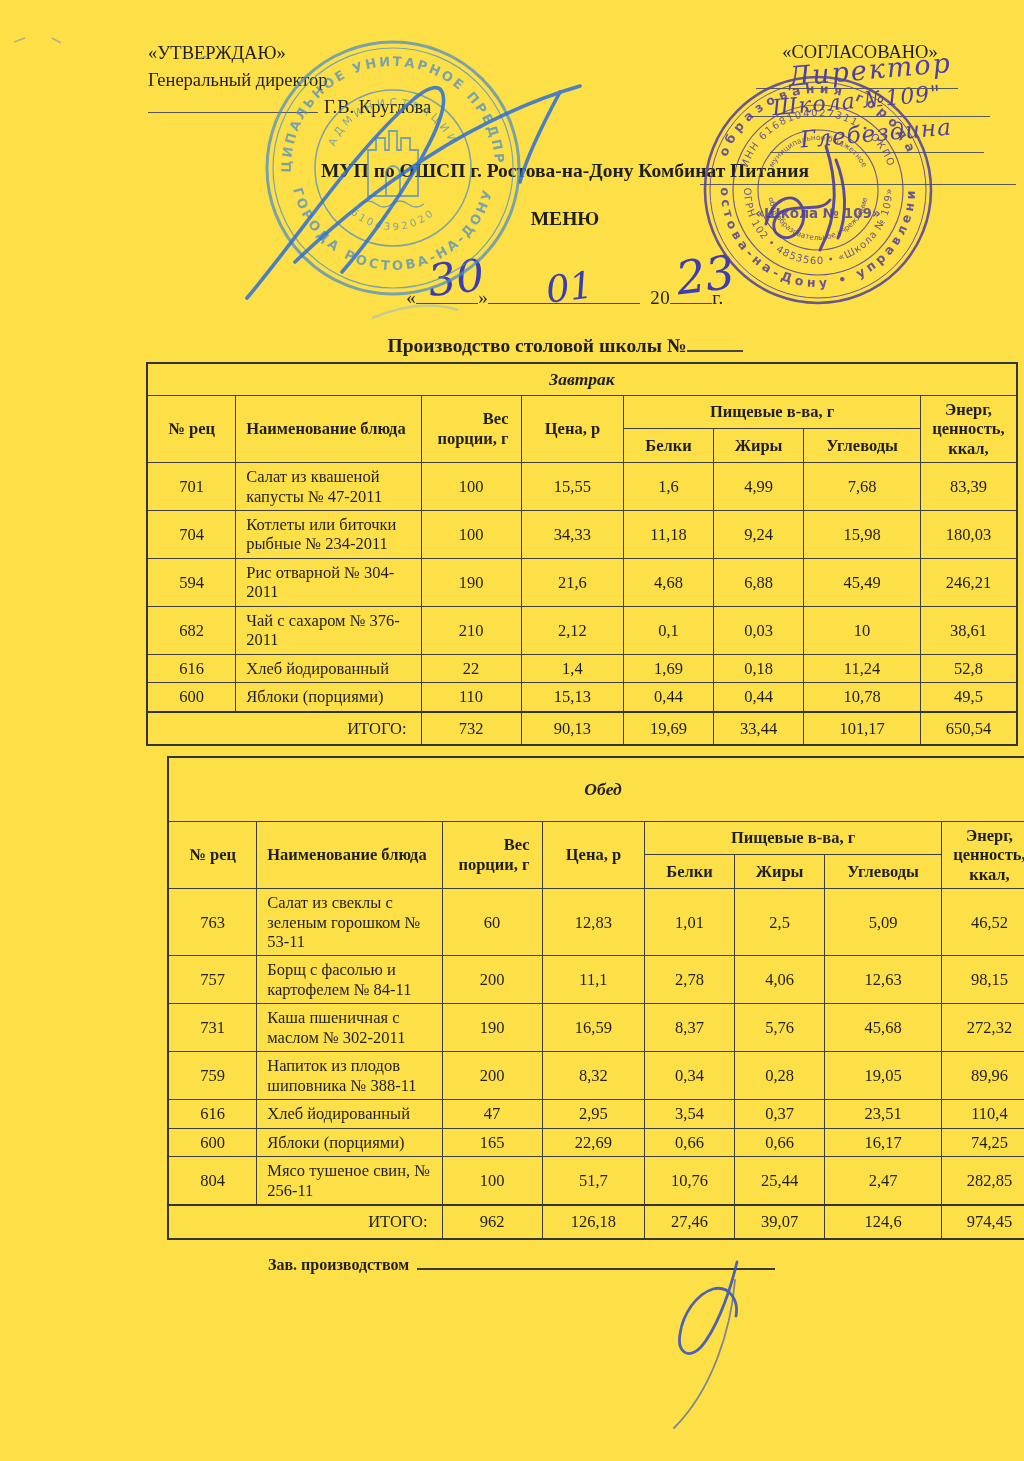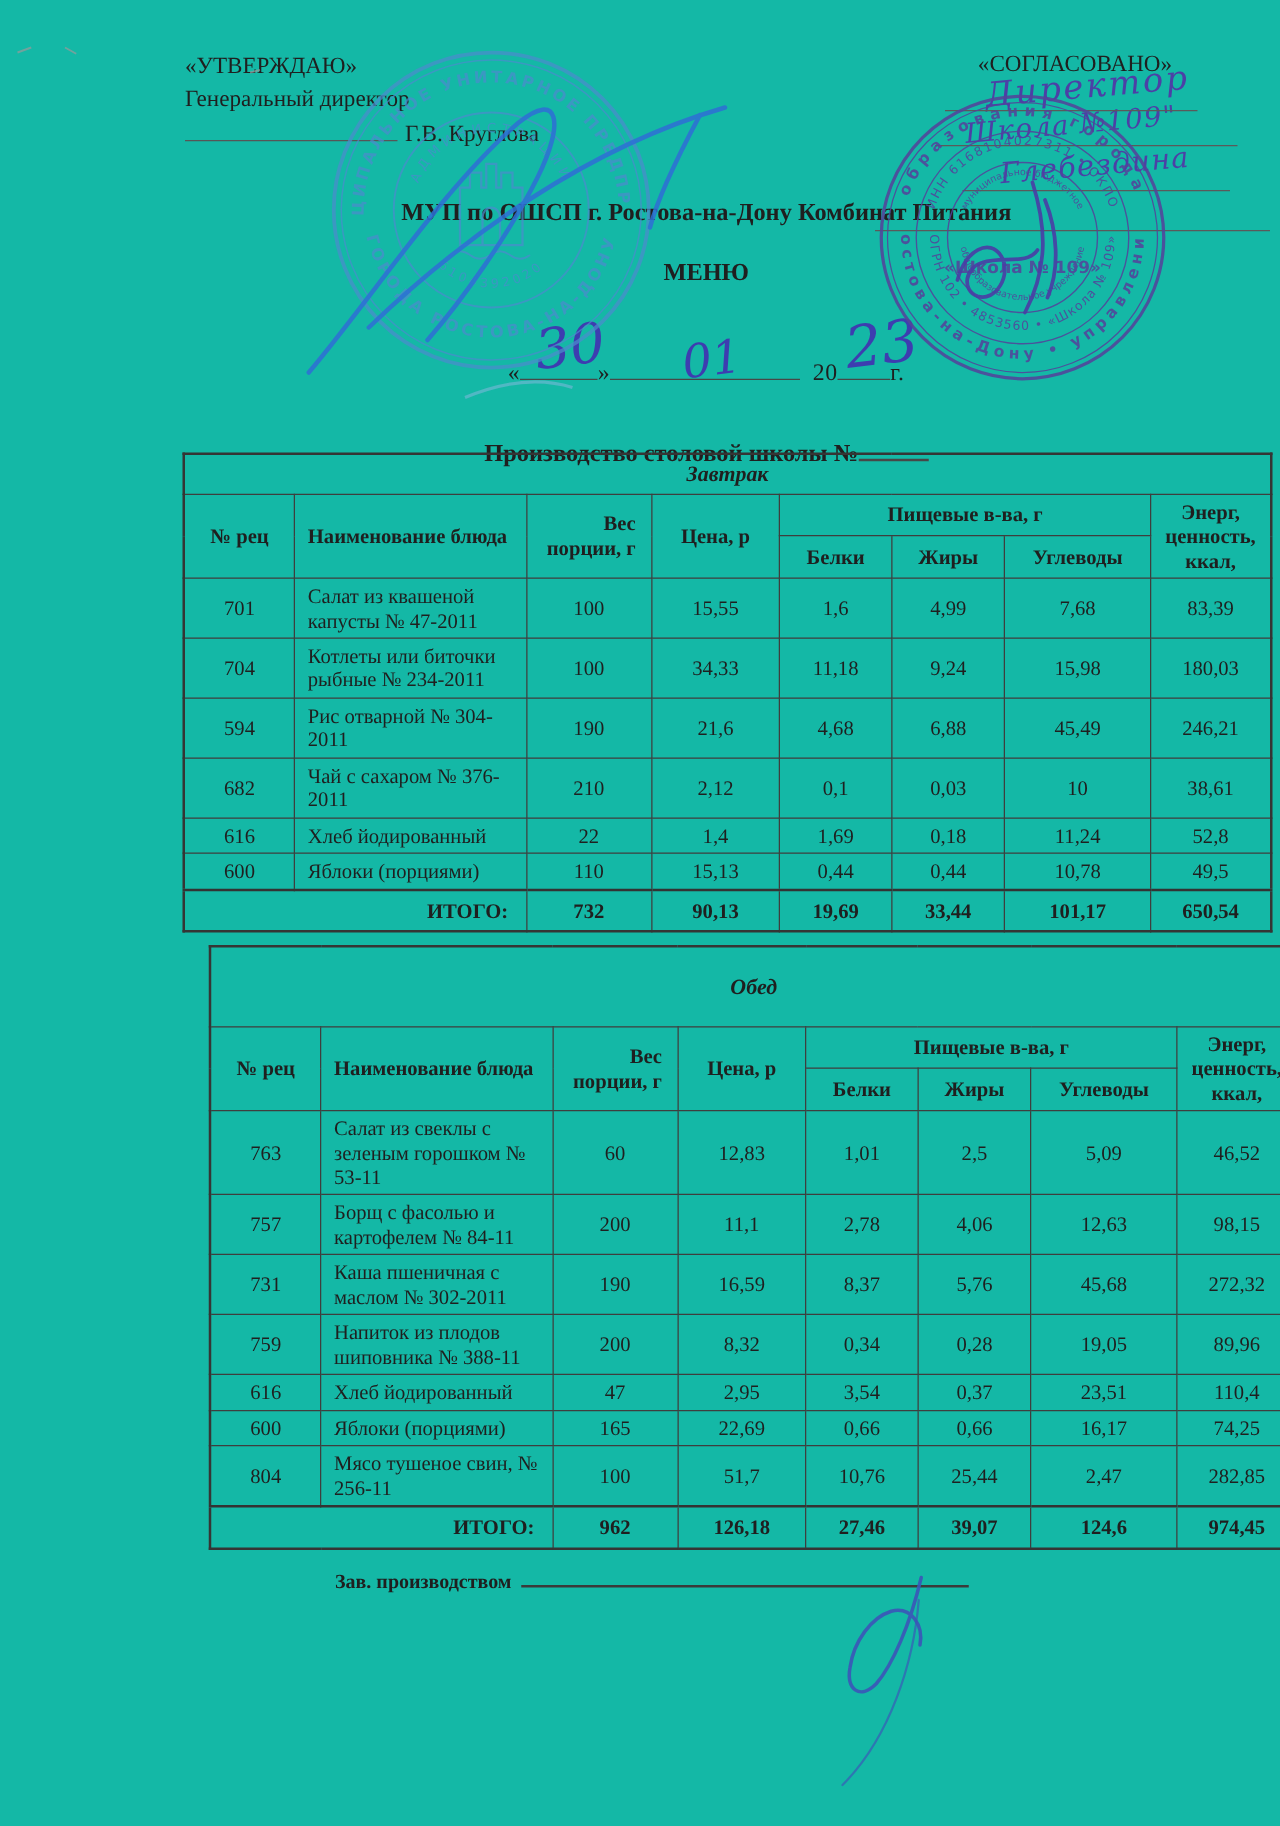--- a/index.html
+++ b/index.html
@@ -1,18 +1,18 @@
 <!DOCTYPE html>
 <html lang="ru"><head>
 <meta charset="utf-8">
 <style>
   html,body{margin:0;padding:0;background:#e9e9e9;}
   .page{
     position:relative;width:1024px;height:1461px;margin:0 auto;
-    background:#14b8a6;overflow:hidden;
+    background:#fde047;overflow:hidden;
     font-family:"Liberation Serif","DejaVu Serif",serif;color:#1f1f1f;
   }
   .abs{position:absolute;}
 
   
   .approve-left{left:148px;top:40px;width:440px;font-size:18.5px;line-height:27px;}
   .sig-blank{display:inline-block;width:170px;height:18px;border-bottom:1.6px solid #565656;margin-right:6px;vertical-align:baseline;}
   .agree-title{left:752px;top:42px;width:216px;text-align:center;font-size:18.5px;}
 
   
@@ -33,36 +33,36 @@
   .rule4{left:700px;top:184px;width:316px;}
 
   
   .center-col{left:105px;width:920px;text-align:center;}
   .org-line{top:160px;font-size:19.5px;font-weight:bold;}
   .menu-title{top:208px;font-size:19.5px;font-weight:bold;}
   .menu-subtitle{top:235px;font-size:19.5px;font-weight:bold;}
   .date-line{top:284px;font-size:19px;letter-spacing:.5px;}
   .date-blank{display:inline-block;border-bottom:1.8px solid #474747;height:19px;vertical-align:baseline;}
   .b1{width:62px;} .b2{width:152px;margin-right:10px;} .b3{width:42px;}
-  .production-line{top:331px;font-size:19.5px;font-weight:bold;margin-top:17px;}
+  .production-line{top:331px;font-size:19.5px;font-weight:bold;}
   .prod-blank{display:inline-block;width:56px;height:19px;border-bottom:2px solid #474747;}
 
   
   .menu-table{position:absolute;left:146px;width:872px;border-collapse:collapse;border:2.2px solid #353535;table-layout:fixed;}
   .breakfast{top:362px;}
   .lunch{top:756px;margin-left:21px;}
   .menu-table th,.menu-table td{border:1.6px solid #3e3e3e;font-size:16.5px;line-height:1.18;padding:4px 6px;}
   .menu-table th{font-weight:bold;vertical-align:middle;text-align:center;}
   .menu-table td{text-align:center;vertical-align:middle;}
   th.meal-title{font-style:italic;font-size:17.5px;padding:5px 21px;}
   .lunch th.meal-title{padding:21px 4px;}
   th.h-dish{text-align:left;padding-left:10px;}
   th.h-weight{text-align:right;padding-right:12px;}
   td.dish{text-align:left;padding-left:10px;}
-  .total-row td{font-weight:bold;border-top:2.4px solid #333;padding:6px;}
+  .total-row td{font-weight:normal;border-top:2.4px solid #333;padding:6px;}
   td.total-label{text-align:right;padding-right:14px;}
 
   
   .footer-line{left:268px;top:1248px;font-size:16px;font-weight:bold;}
   .footer-blank{display:inline-block;width:358px;height:20px;border-bottom:2px solid #3a3a3a;margin-left:8px;}
 
   
   .deco{position:absolute;left:0;top:0;width:1024px;height:1461px;pointer-events:none;}
   .stamp-sans{font-family:"DejaVu Sans","Liberation Sans",sans-serif;}
 </style>

